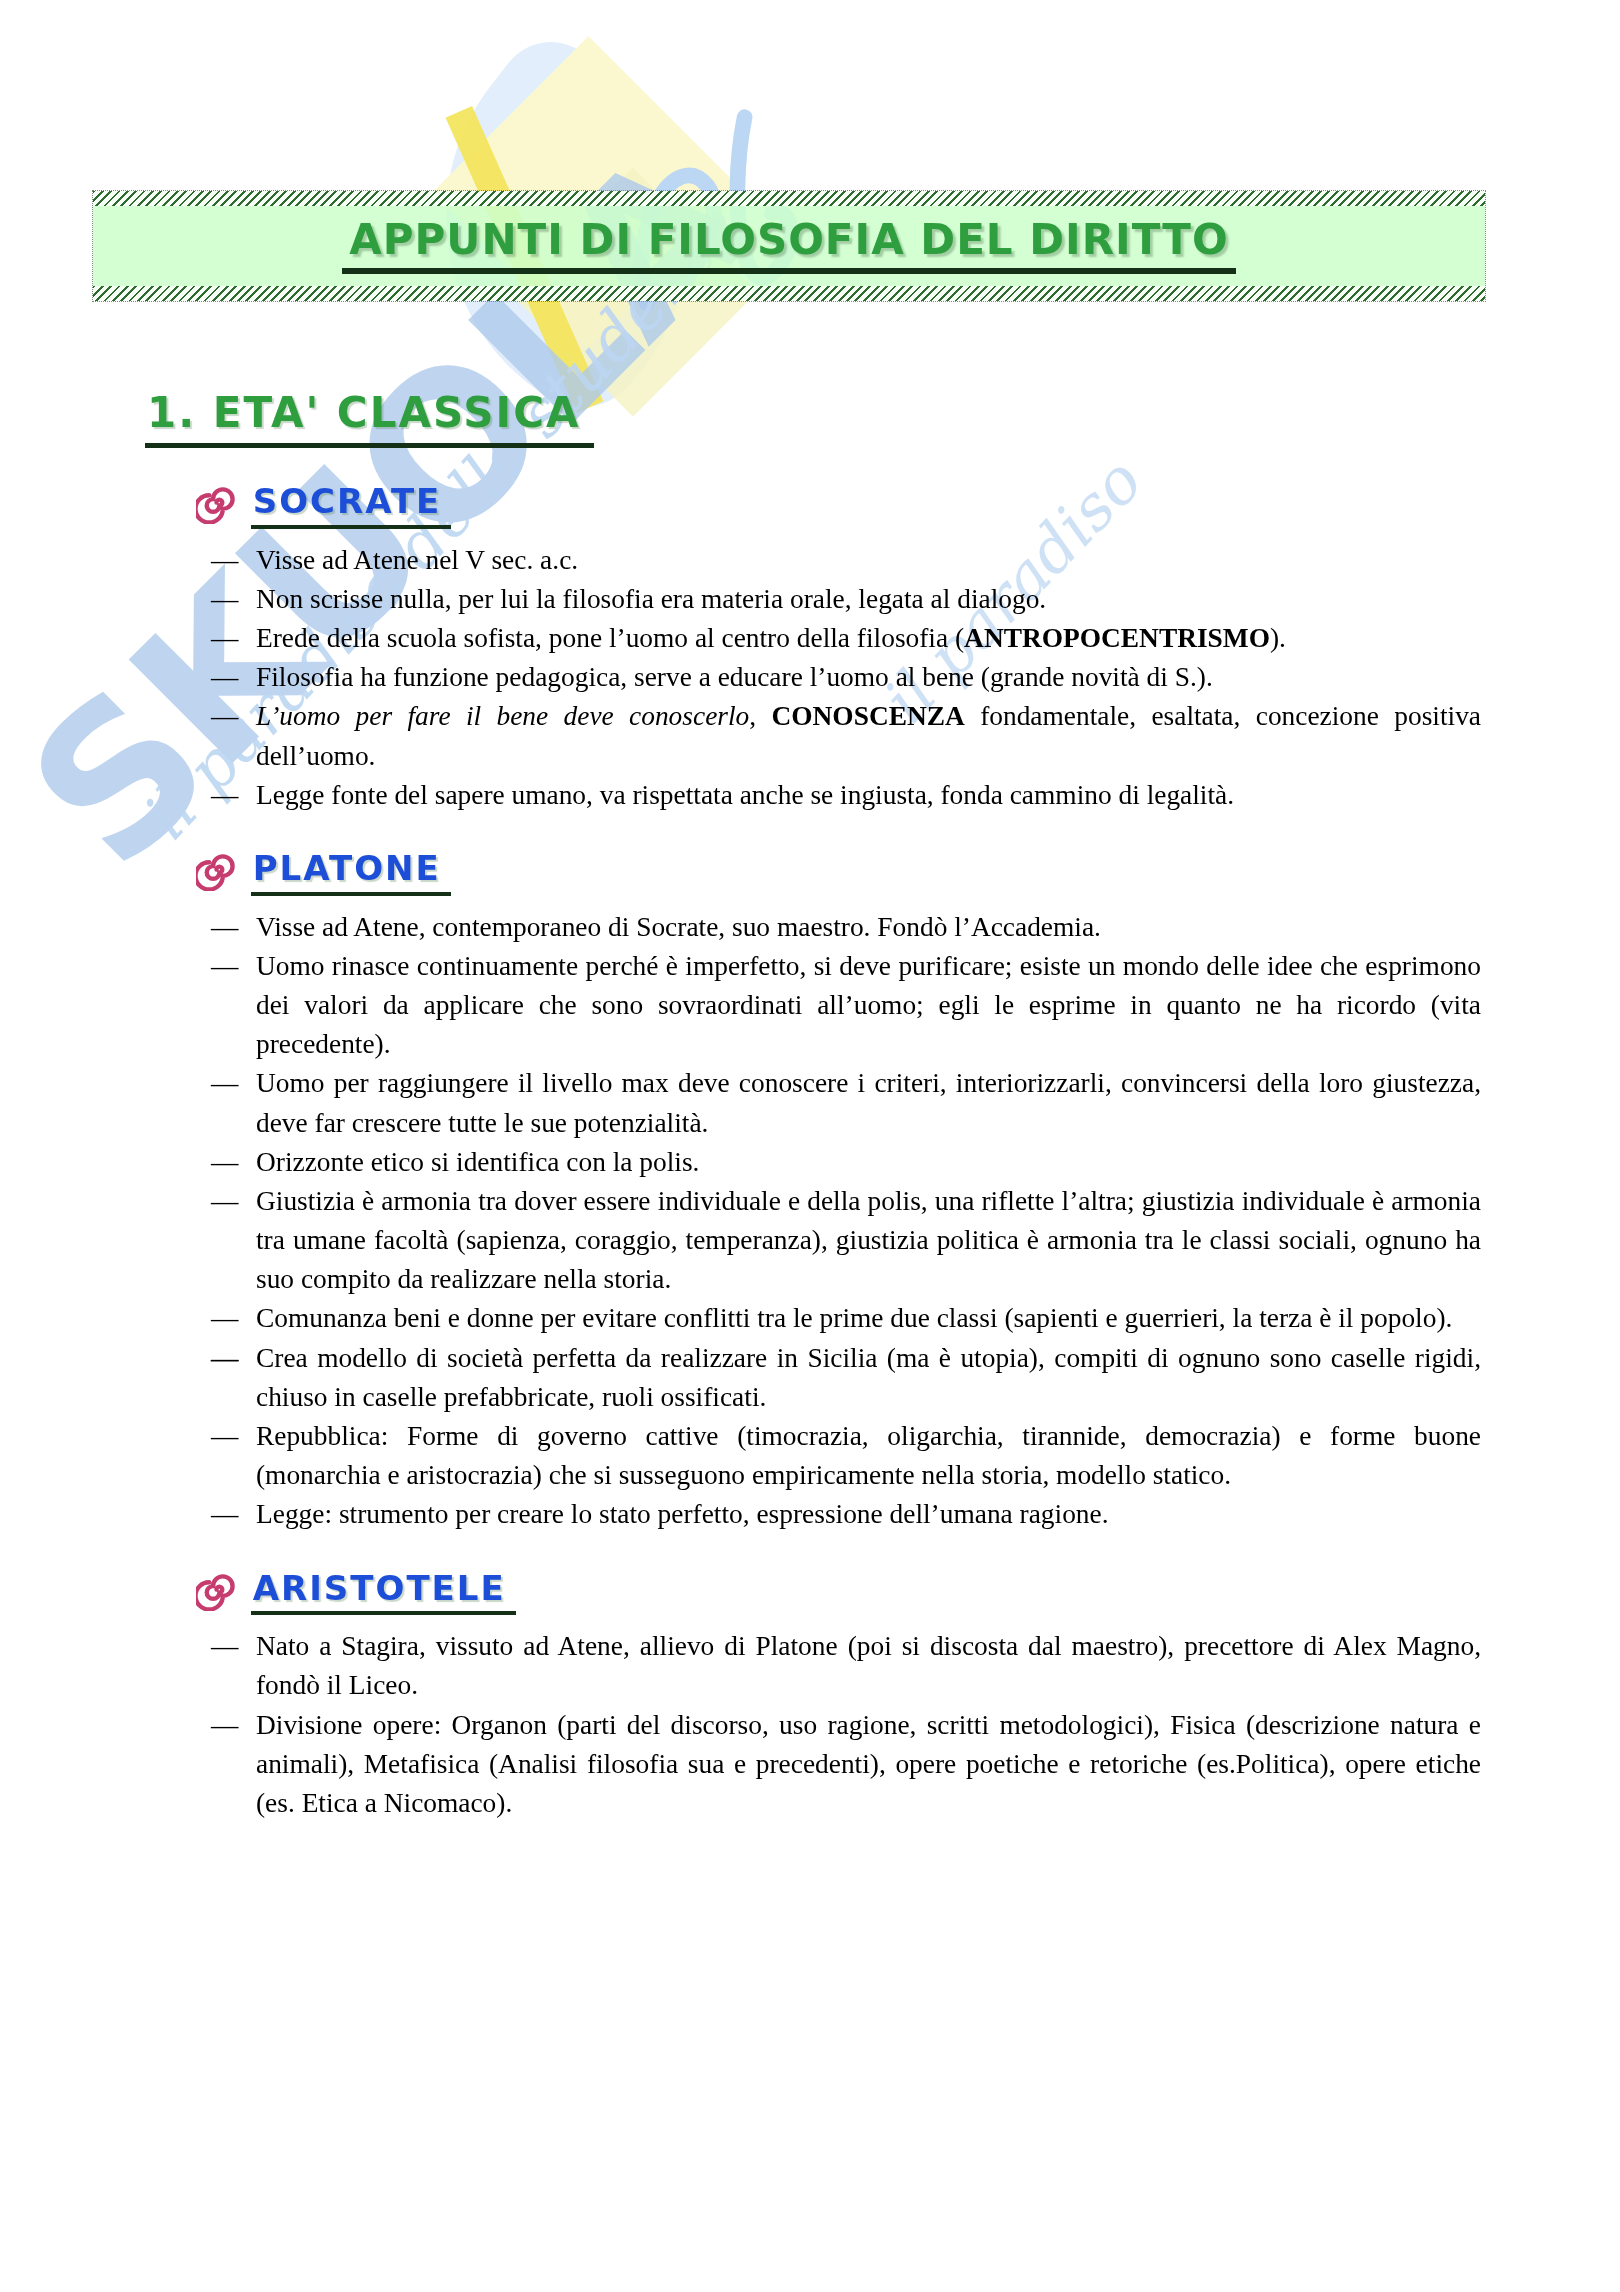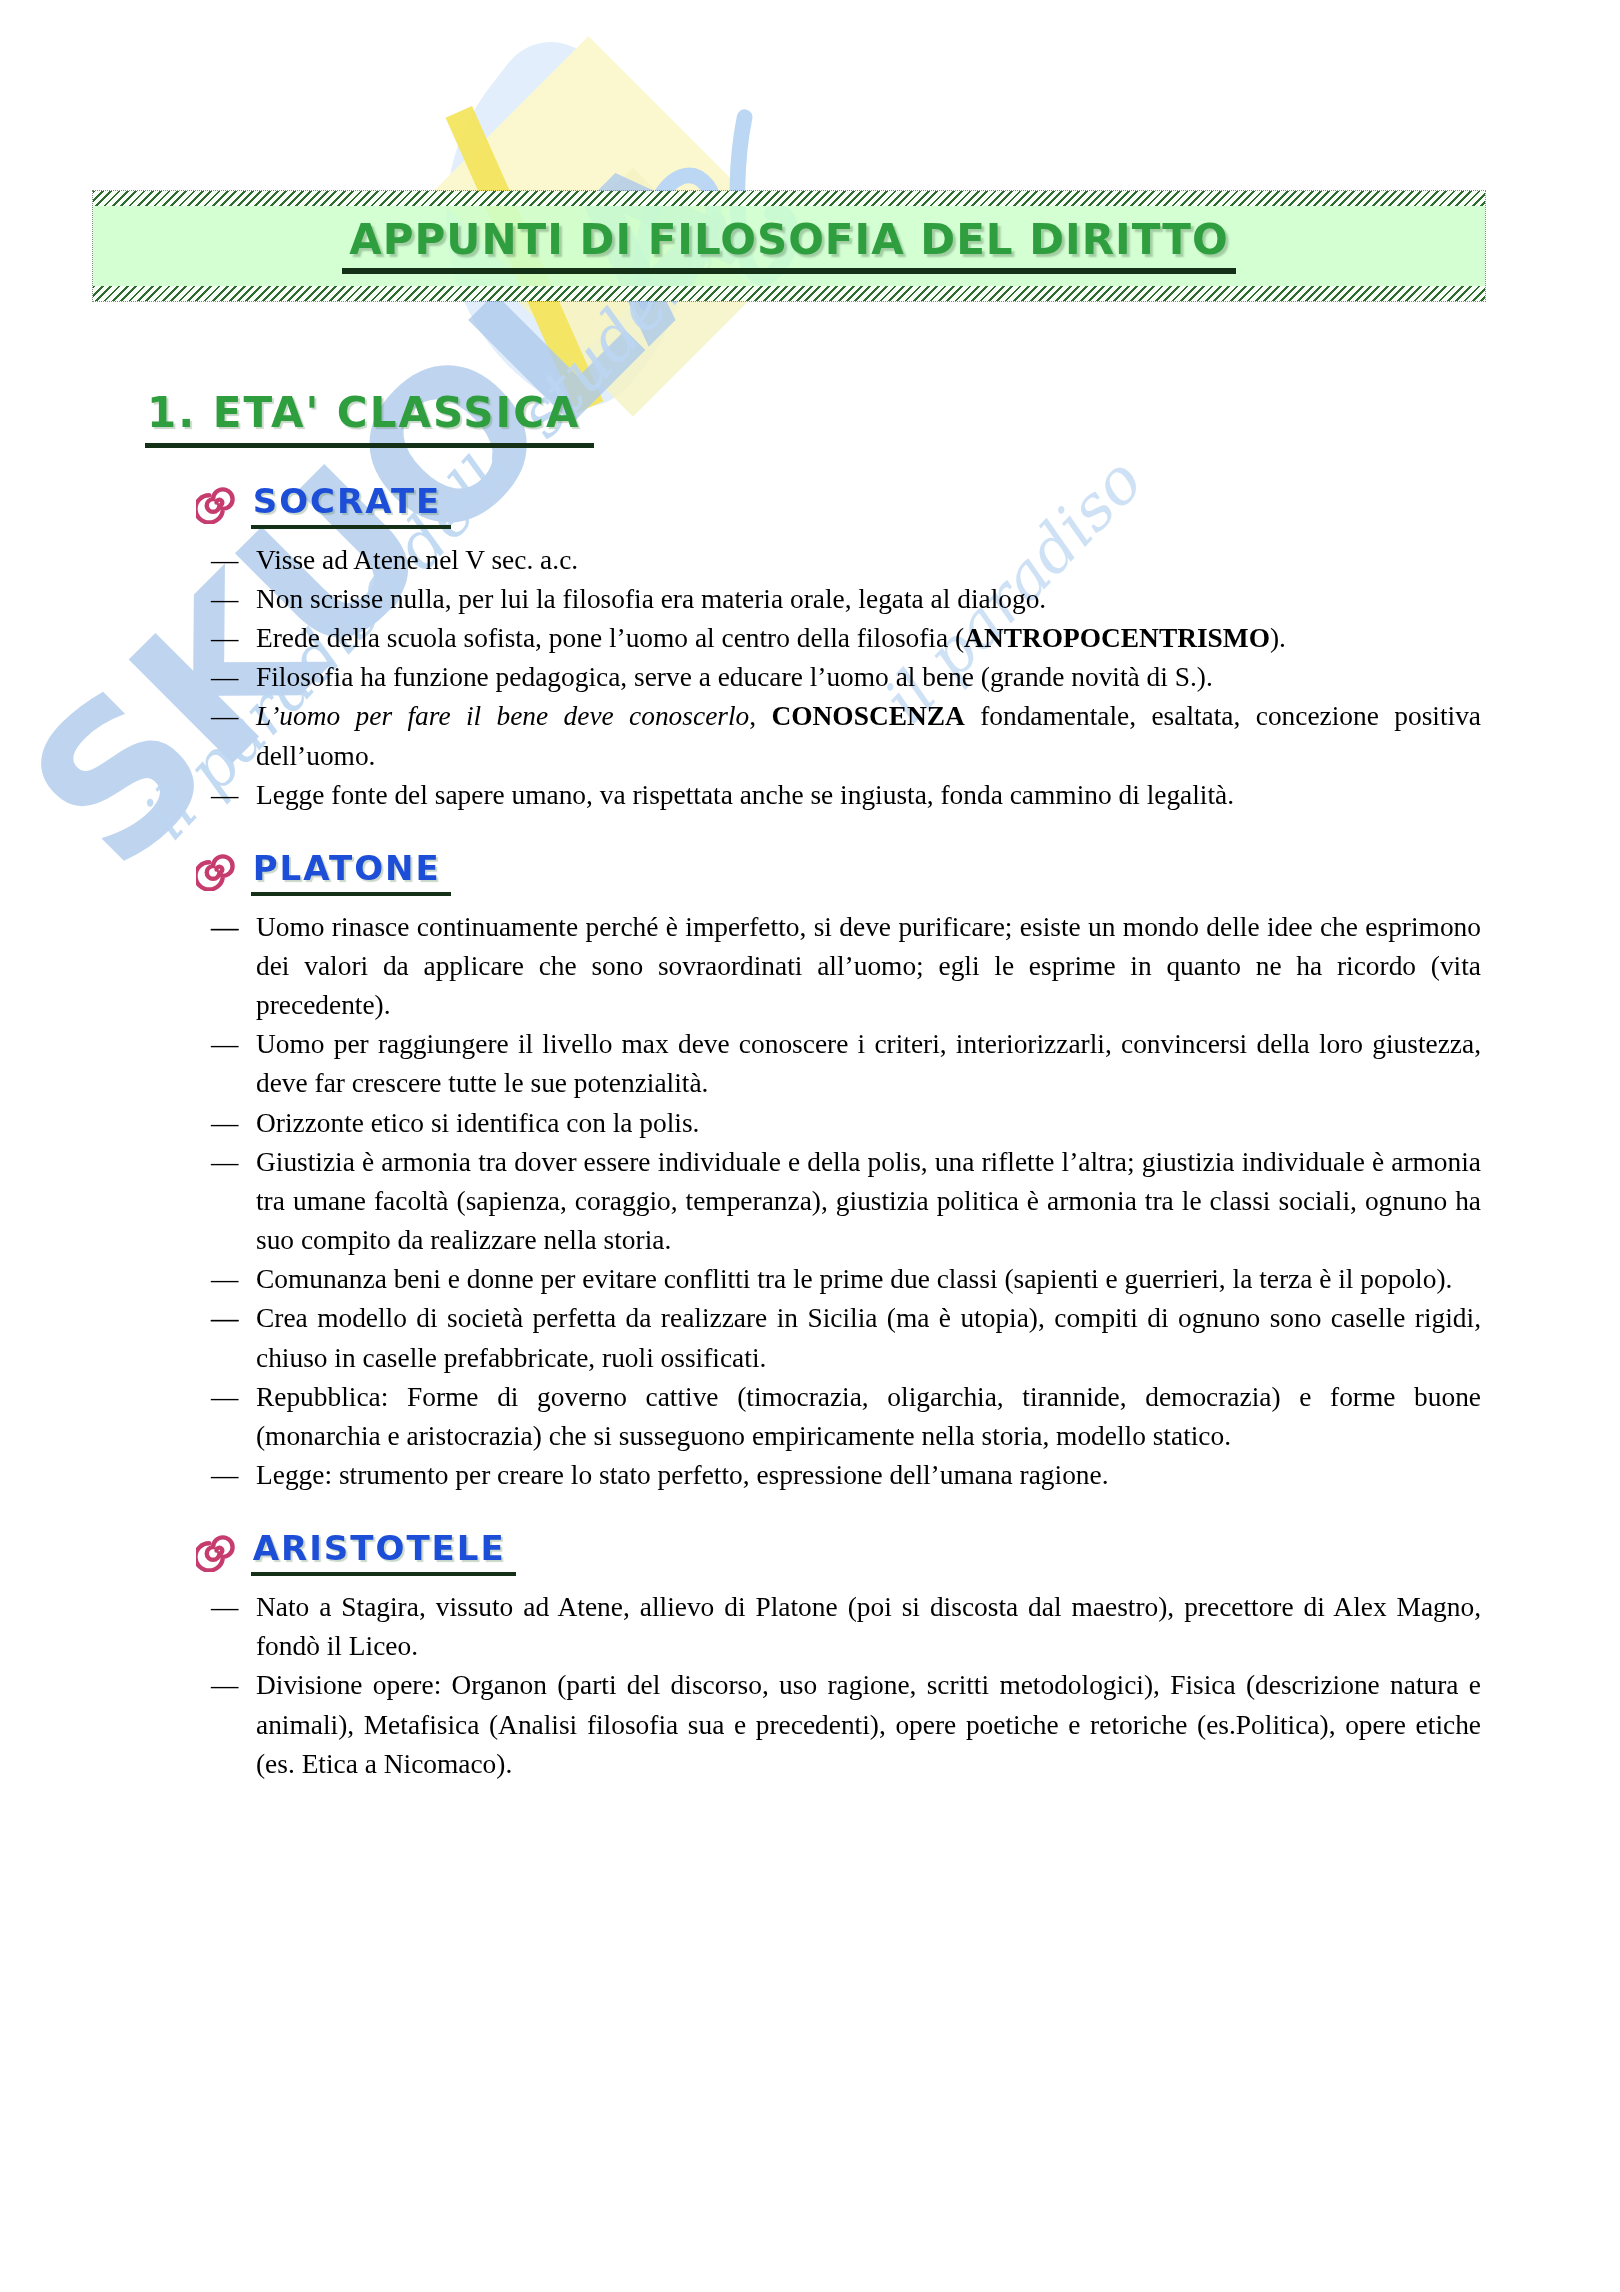--- a/index.html
+++ b/index.html
@@ -162,21 +162,21 @@
   </section>
 
   <section class="philosopher">
     <div class="sec-head">
       <svg class="spiral-icon" viewBox="0 0 40 40">
         <path d="M21 18 a3 3 0 1 1 3 3 a6.5 6.5 0 1 1 -6.5 -6.5 a10 10 0 1 1 10 10 a14 14 0 1 1 -14 -14" fill="none" stroke="#c63c6e" stroke-width="4.5" stroke-linecap="round"></path>
       </svg>
       <span class="sec-title">PLATONE</span>
     </div>
     <ul class="bullets">
-          <li><span class="dash">—</span></li>
+          <li><span class="dash">—</span><span><span>Visse ad Atene, contemporaneo di Socrate, suo maestro. Fondò l’Accademia.</span></span></li>
           <li><span class="dash">—</span><span><span>Uomo rinasce continuamente perché è imperfetto, si deve purificare; esiste un mondo delle idee che esprimono dei valori da applicare che sono sovraordinati all’uomo; egli le esprime in quanto ne ha ricordo (vita precedente).</span></span></li>
           <li><span class="dash">—</span><span><span>Uomo per raggiungere il livello max deve conoscere i criteri, interiorizzarli, convincersi della loro giustezza, deve far crescere tutte le sue potenzialità.</span></span></li>
           <li><span class="dash">—</span><span><span>Orizzonte etico si identifica con la polis.</span></span></li>
           <li><span class="dash">—</span><span><span>Giustizia è armonia tra dover essere individuale e della polis, una riflette l’altra; giustizia individuale è armonia tra umane facoltà (sapienza, coraggio, temperanza), giustizia politica è armonia tra le classi sociali, ognuno ha suo compito da realizzare nella storia.</span></span></li>
           <li><span class="dash">—</span><span><span>Comunanza beni e donne per evitare conflitti tra le prime due classi (sapienti e guerrieri, la terza è il popolo).</span></span></li>
           <li><span class="dash">—</span></li>
           <li><span class="dash">—</span><span><span>Crea modello di società perfetta da realizzare in Sicilia (ma è utopia), compiti di ognuno sono caselle rigidi, chiuso in caselle prefabbricate, ruoli ossificati.</span></span></li>
           <li><span class="dash">—</span><span><span>Repubblica: Forme di governo cattive (timocrazia, oligarchia, tirannide, democrazia) e forme buone (monarchia e aristocrazia) che si susseguono empiricamente nella storia, modello statico.</span></span></li>
           <li><span class="dash">—</span><span><span>Legge: strumento per creare lo stato perfetto, espressione dell’umana ragione.</span></span></li>
         </ul>

